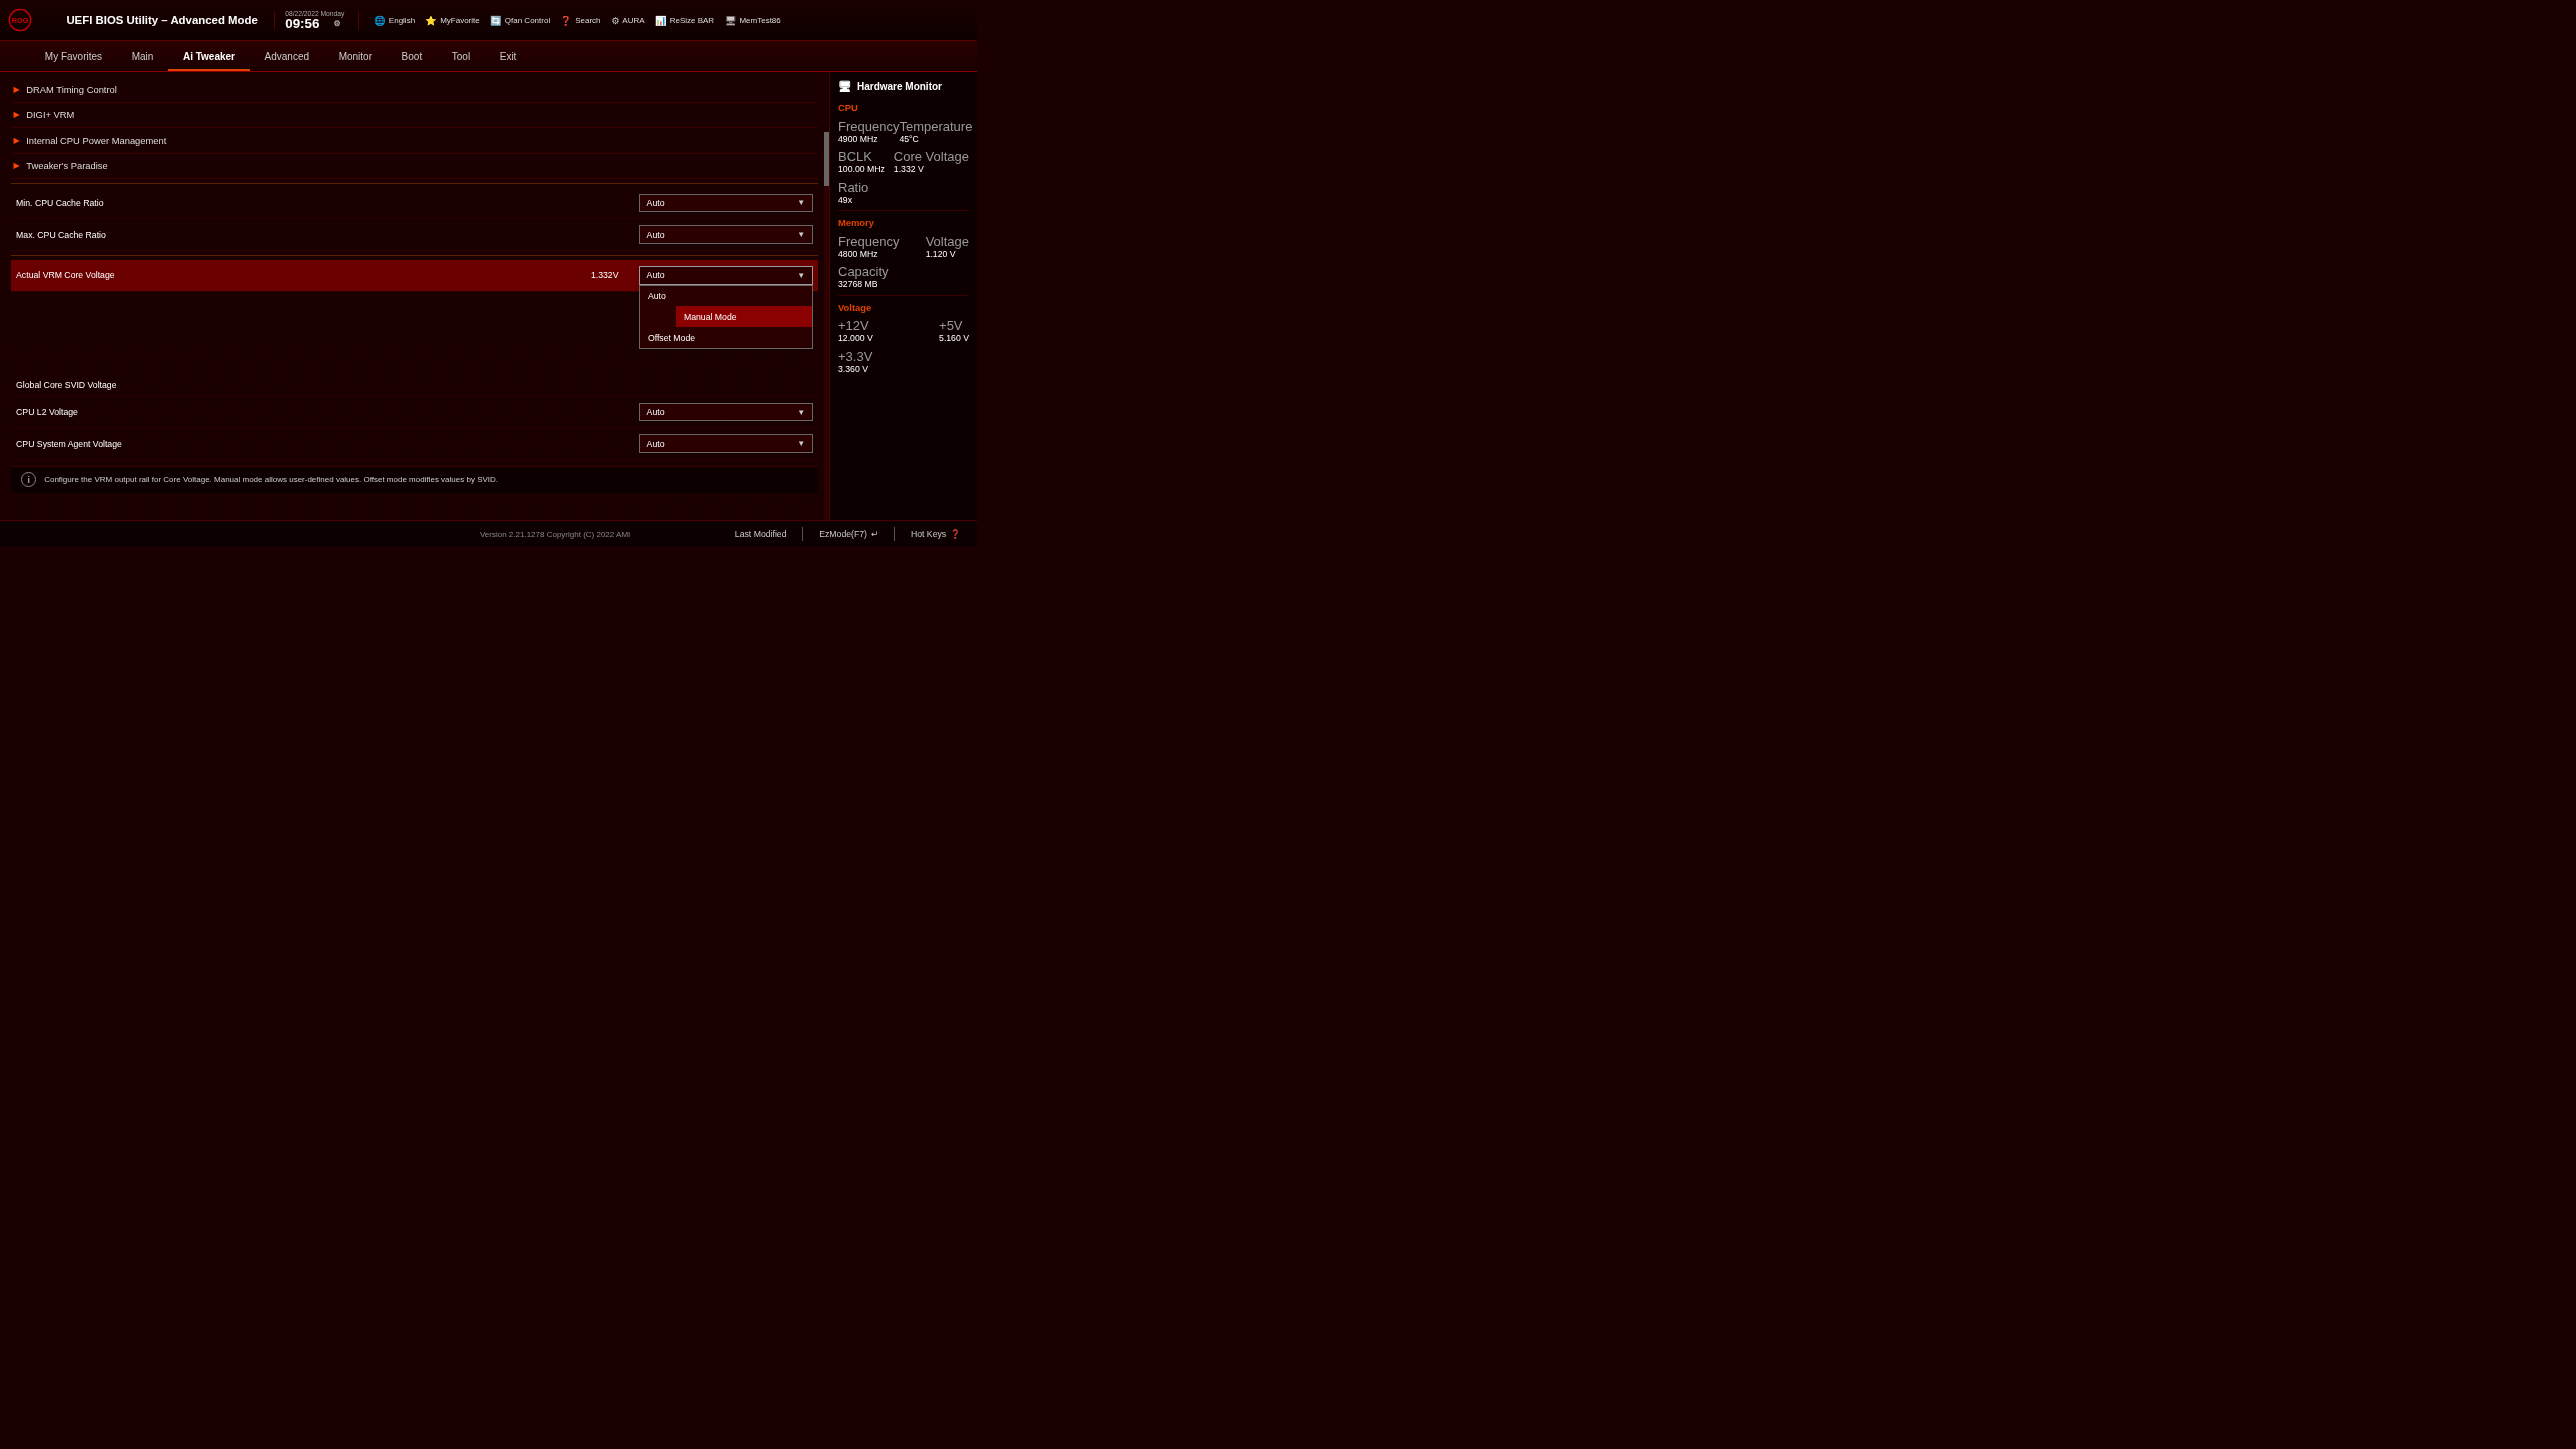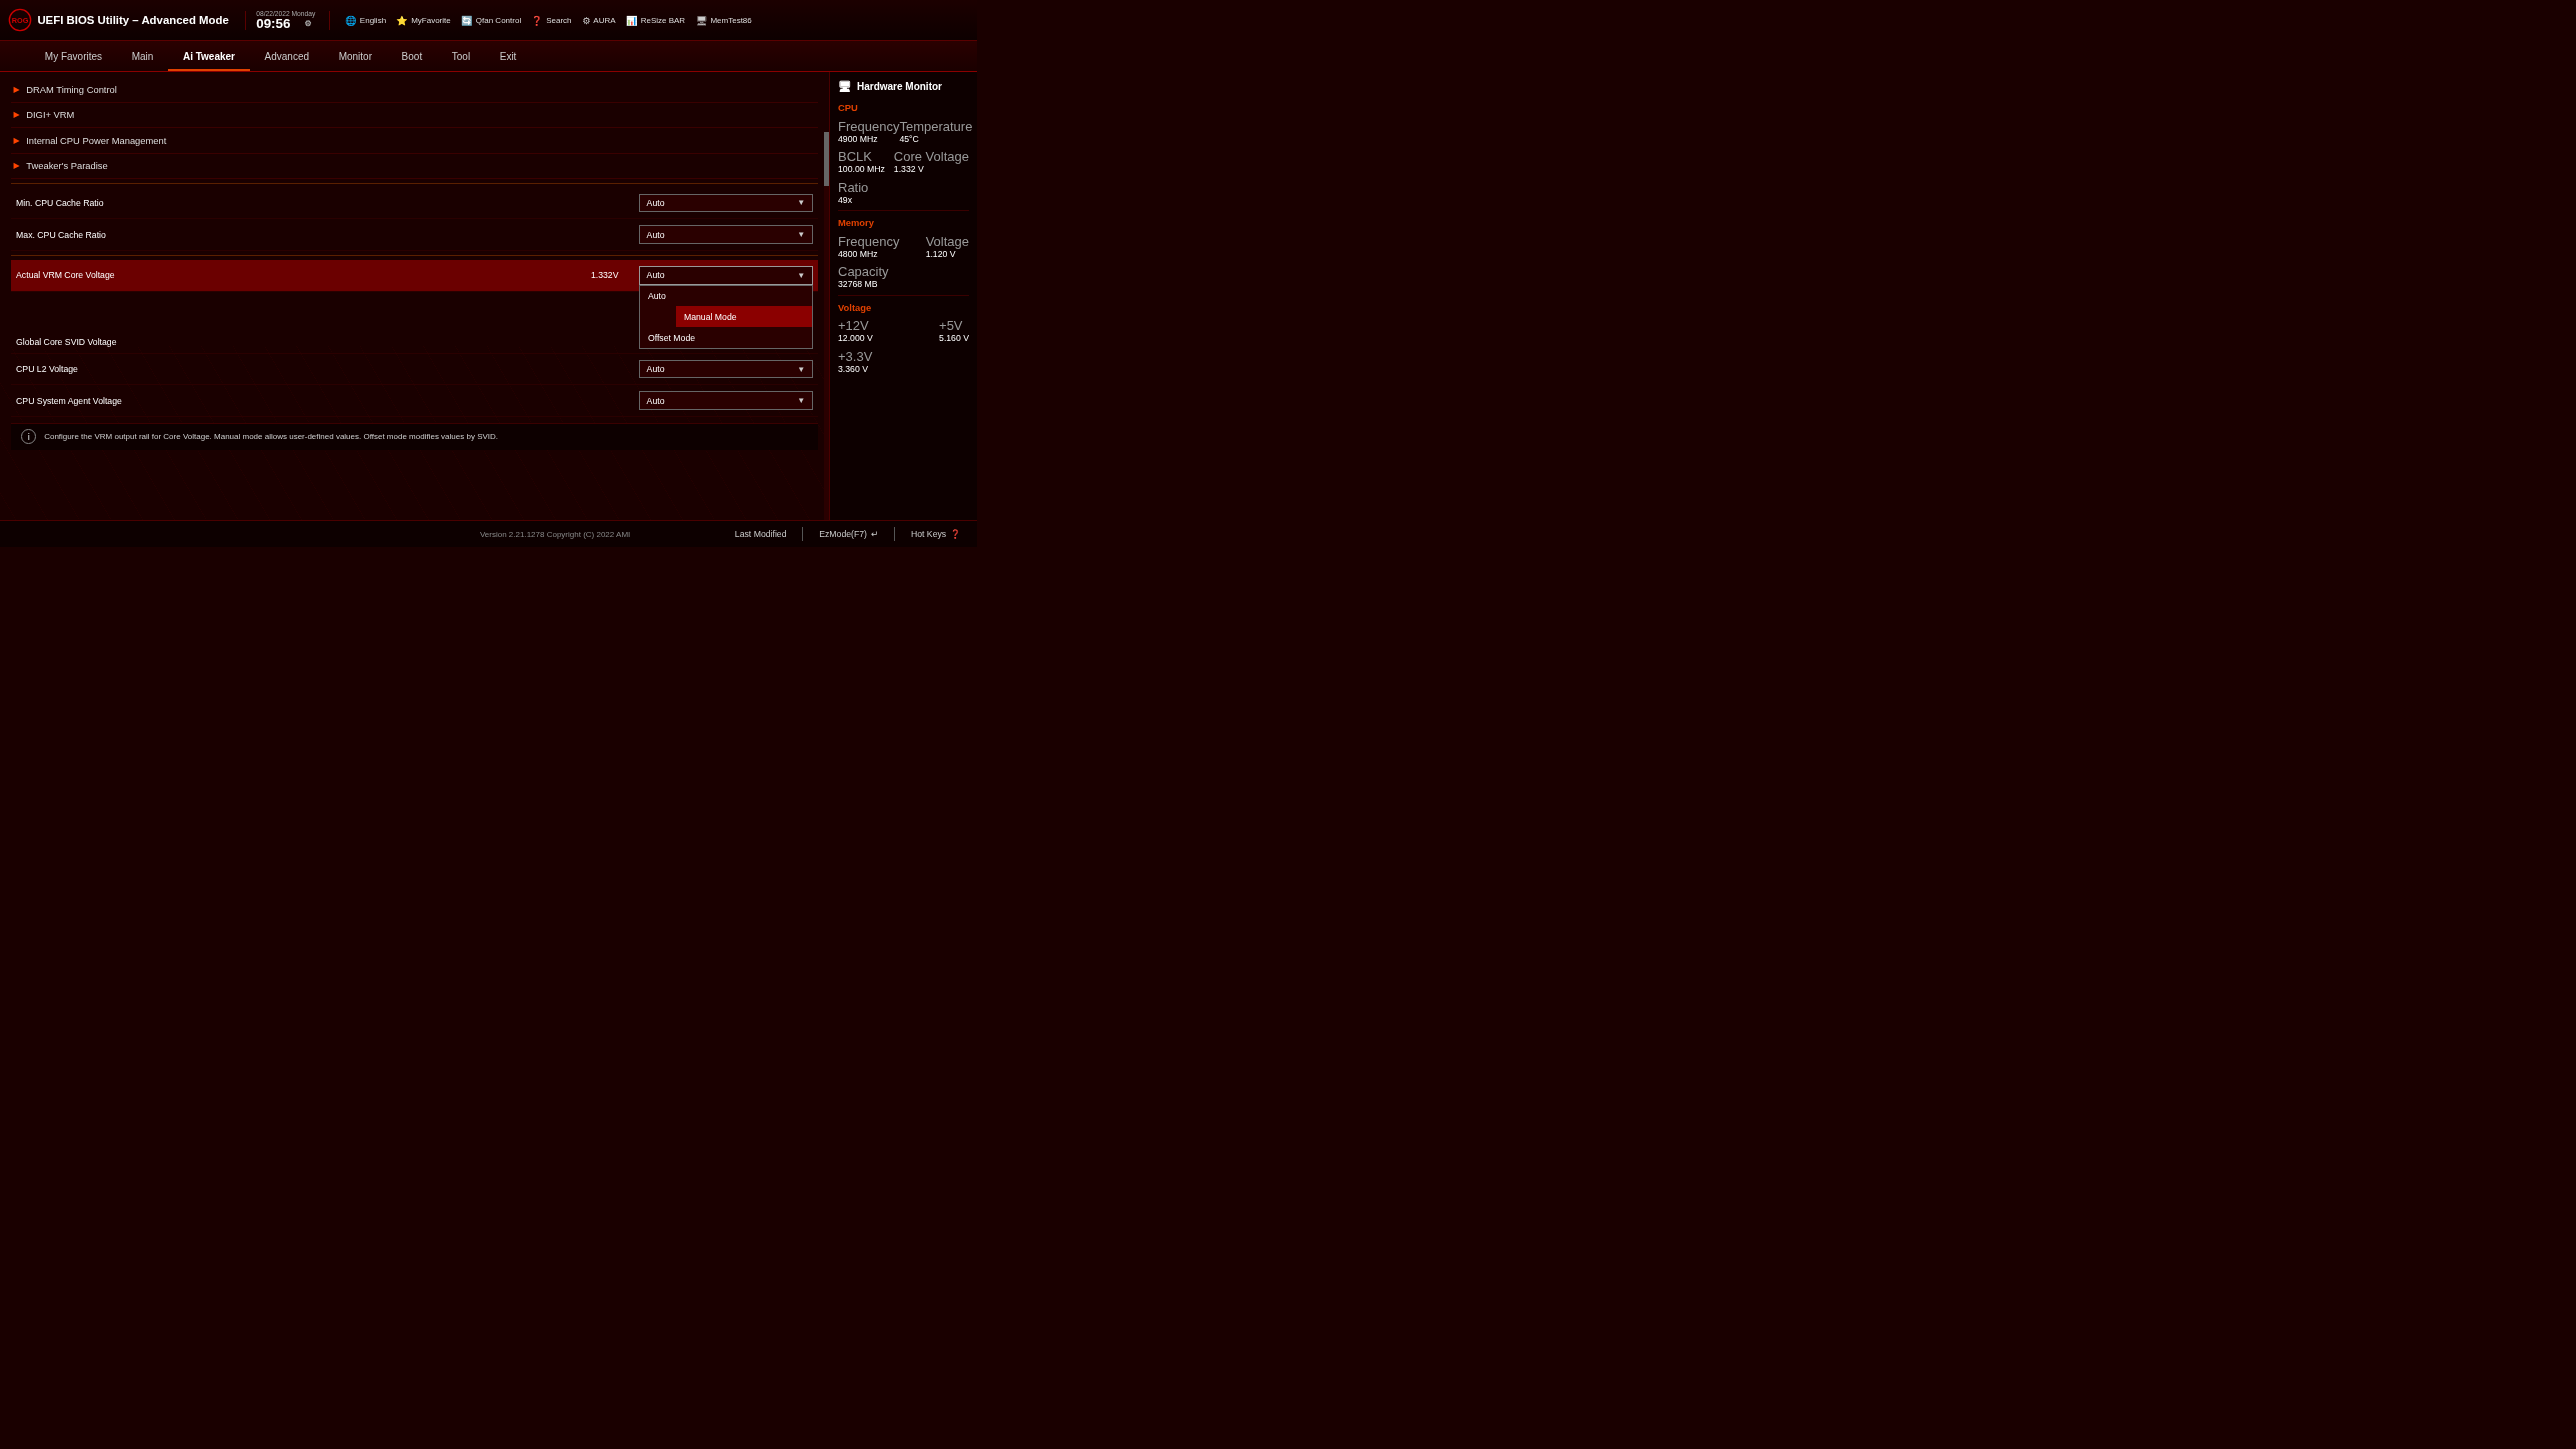--- a/index.html
+++ b/index.html
@@ -58,20 +58,21 @@
       display: flex;
       align-items: center;
       justify-content: center;
     }
 
     .header-title {
       font-size: 11.4px;
       font-weight: 600;
       color: #fff;
       white-space: nowrap;
+      margin-left: 29px;
     }
 
     .header-divider {
       width: 0.7px;
       height: 19px;
       background: #5a0000;
       margin: 0 2.7px;
     }
 
     .datetime-block {
@@ -553,21 +554,21 @@
 
           <div class="dropdown-menu">
             <div class="dropdown-option">Auto</div>
             <div class="dropdown-option selected">Manual Mode</div>
             <div class="dropdown-option">Offset Mode</div>
           </div>
         </div>
       </div>
     </div>
 
-    <div class="setting-row" style="margin-top: 39px;">
+    <div class="setting-row" style="margin-top: 82px;">
       <span class="setting-label">Global Core SVID Voltage</span>
     </div>
 
 
     <div class="setting-row">
       <span class="setting-label">CPU L2 Voltage</span>
       <div class="setting-dropdown">
         <span>Auto</span>
         <span class="dropdown-arrow">▼</span>
       </div>

